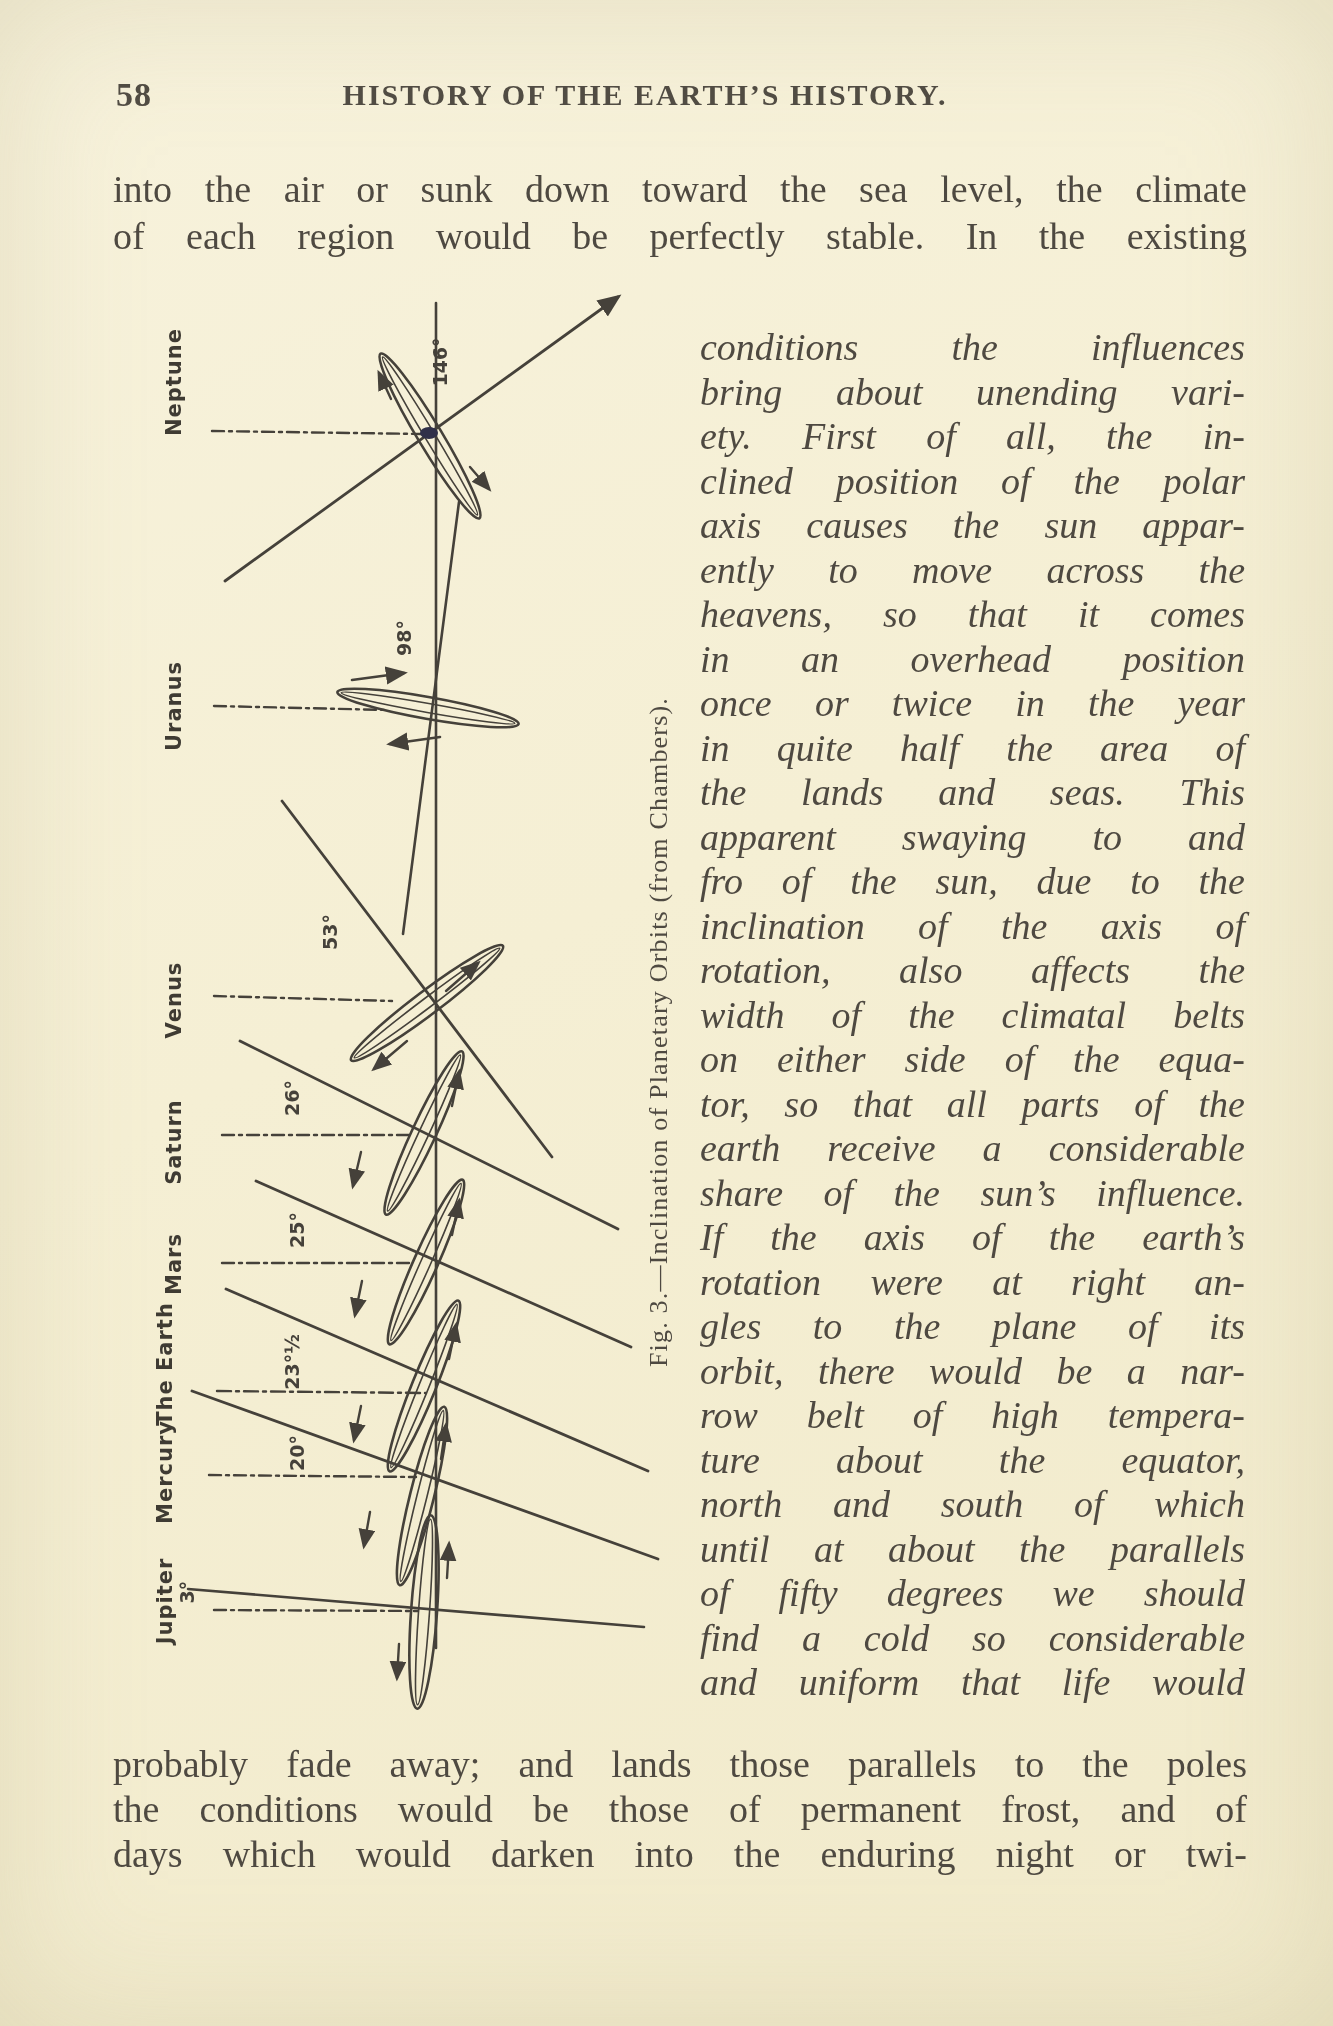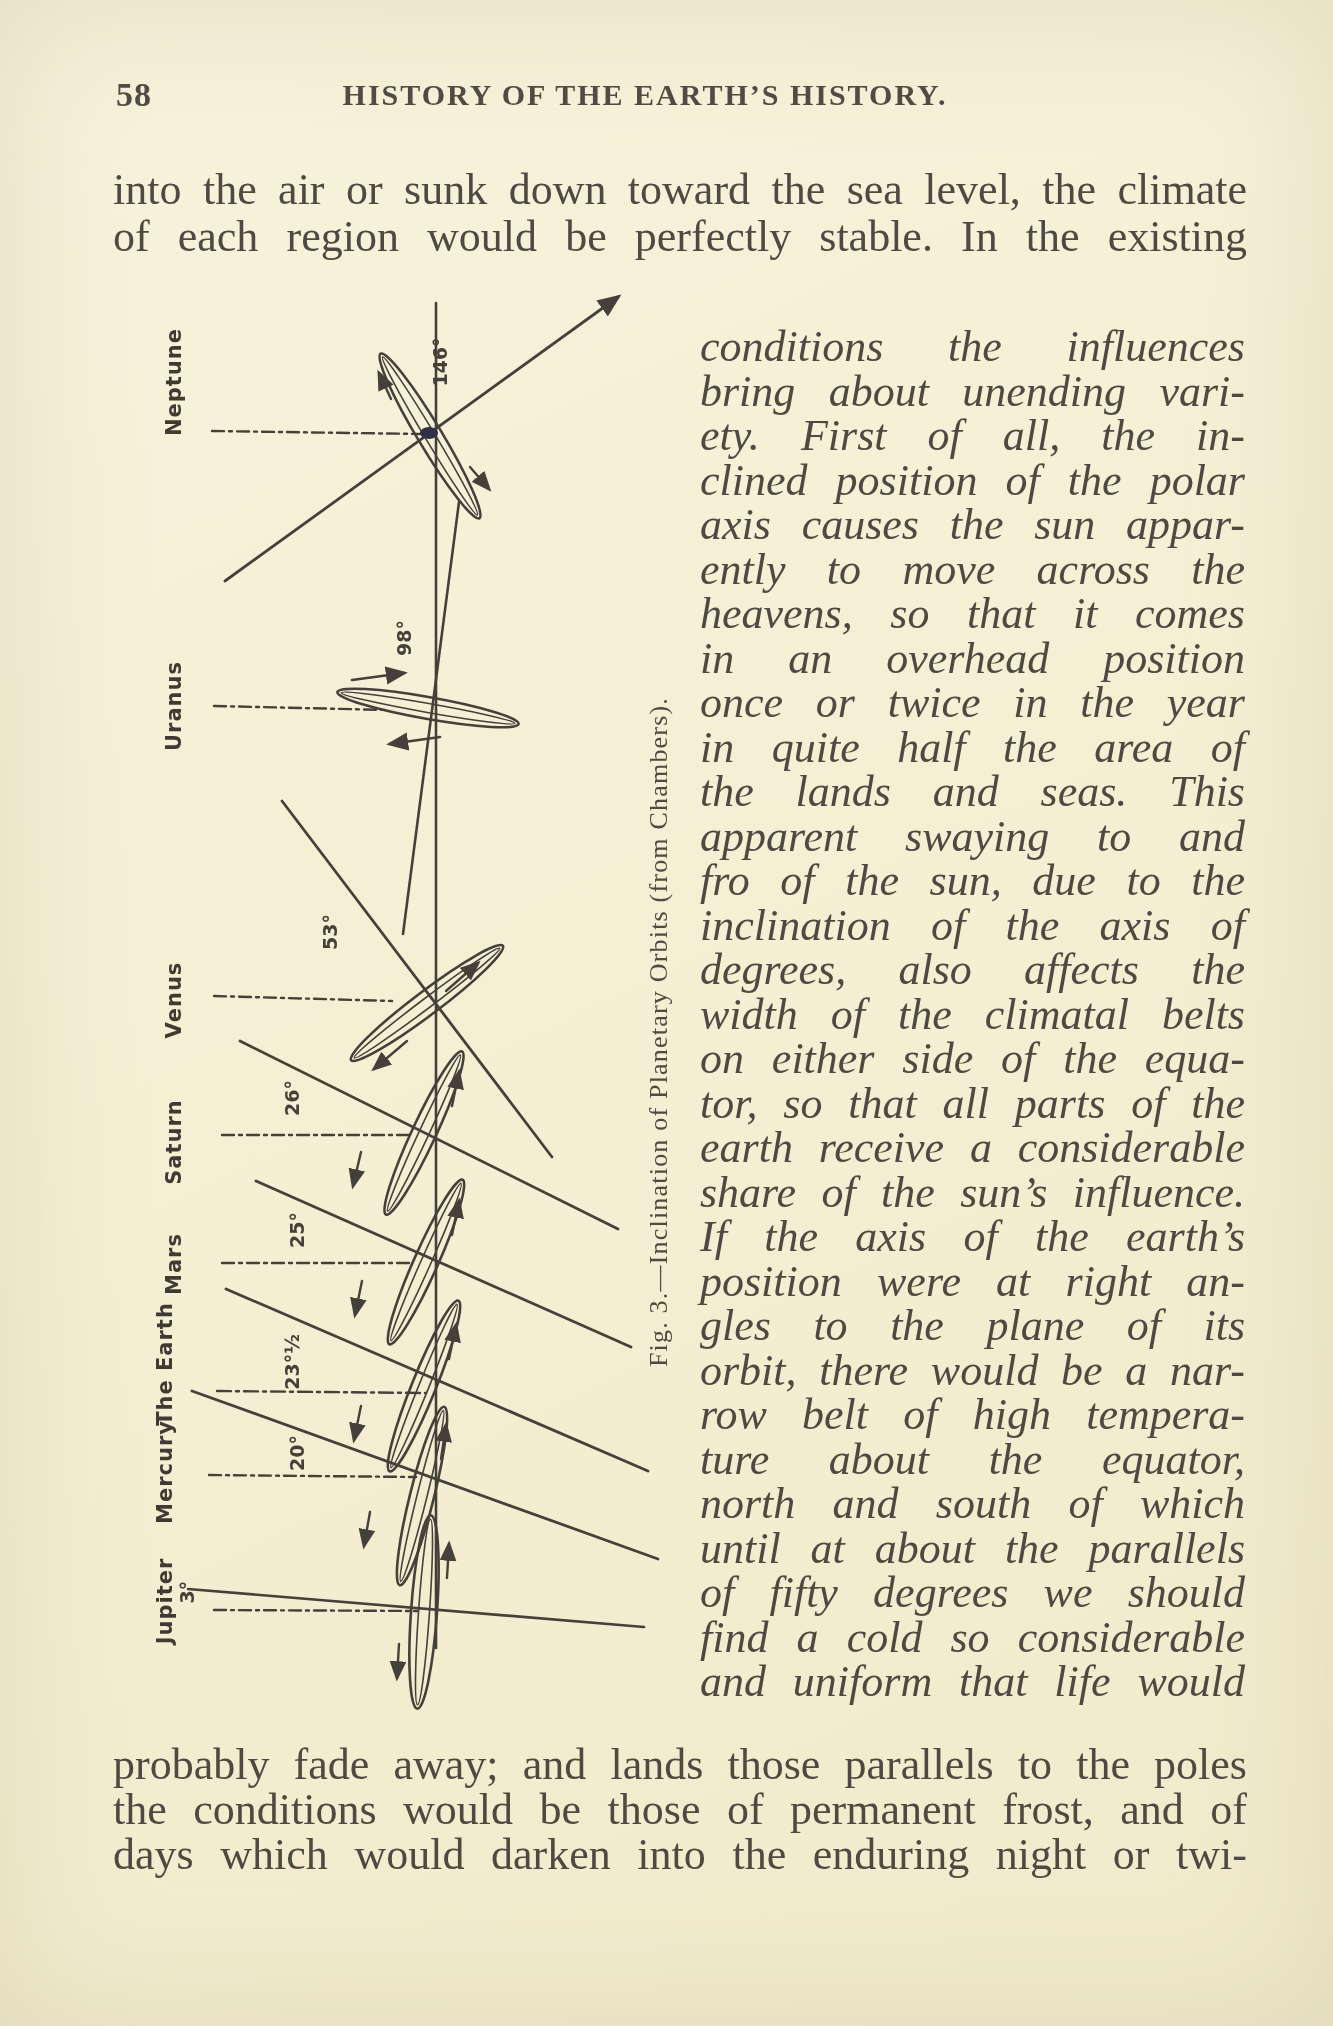--- a/index.html
+++ b/index.html
@@ -14,21 +14,21 @@
   }
   .header-num{
     position:absolute;left:116px;top:76px;
     font-size:34px;font-weight:bold;letter-spacing:1px;color:#514c43;
   }
   .header-title{
     position:absolute;left:0;top:78px;width:1290px;
     text-align:center;font-size:30px;font-weight:bold;
     letter-spacing:2px;color:#514c43;
   }
-  .para{position:absolute;font-size:44px;}
+  .para{position:absolute;font-size:38px;}
   .intro{left:113px;top:166px;width:1134px;line-height:47px;}
   .colpara{left:700px;top:325px;width:545px;line-height:44.5px;font-style:italic;}
   .bottom{left:113px;top:1742px;width:1134px;line-height:45px;}
   .line{text-align:justify;text-align-last:justify;}
   .figure-svg{position:absolute;left:120px;top:280px;pointer-events:none;}
   .fig-stroke{stroke:#45413a;fill:none;stroke-linecap:round;}
   .fig-label{
     font-family:"DejaVu Sans", sans-serif;font-weight:bold;
     fill:#3f3b33;font-size:21px;letter-spacing:1px;
   }
@@ -62,28 +62,28 @@
       <div class="line">axis causes the sun appar-</div>
       <div class="line">ently to move across the</div>
       <div class="line">heavens, so that it comes</div>
       <div class="line">in an overhead position</div>
       <div class="line">once or twice in the year</div>
       <div class="line">in quite half the area of</div>
       <div class="line">the lands and seas.  This</div>
       <div class="line">apparent swaying to and</div>
       <div class="line">fro of the sun, due to the</div>
       <div class="line">inclination of the axis of</div>
-      <div class="line">degrees, also affects the</div>
+      <div class="line">rotation, also affects the</div>
       <div class="line">width of the climatal belts</div>
       <div class="line">on either side of the equa-</div>
       <div class="line">tor, so that all parts of the</div>
       <div class="line">earth receive a considerable</div>
       <div class="line">share of the sun’s influence.</div>
       <div class="line">If the axis of the earth’s</div>
-      <div class="line">position were at right an-</div>
+      <div class="line">rotation were at right an-</div>
       <div class="line">gles to the plane of its</div>
       <div class="line">orbit, there would be a nar-</div>
       <div class="line">row belt of high tempera-</div>
       <div class="line">ture about the equator,</div>
       <div class="line">north and south of which</div>
       <div class="line">until at about the parallels</div>
       <div class="line">of fifty degrees we should</div>
       <div class="line">find a cold so considerable</div>
       <div class="line">and uniform that life would</div>
     </div>

